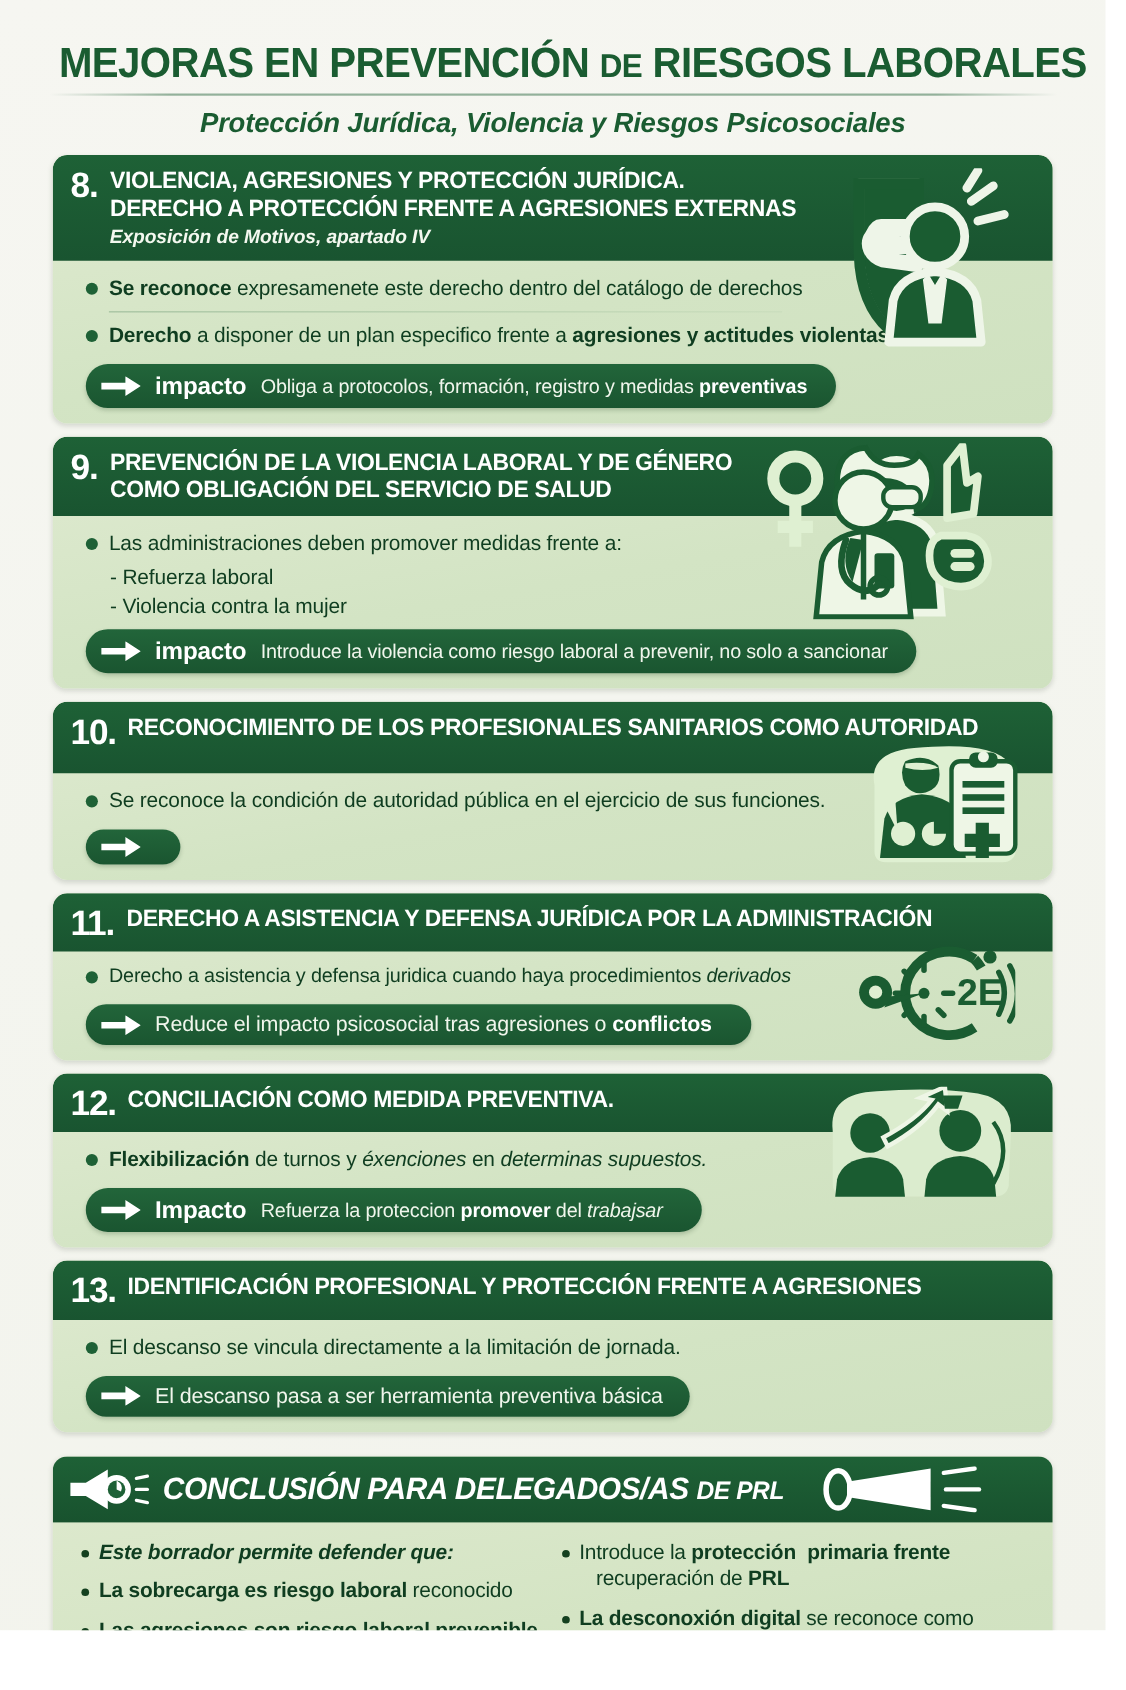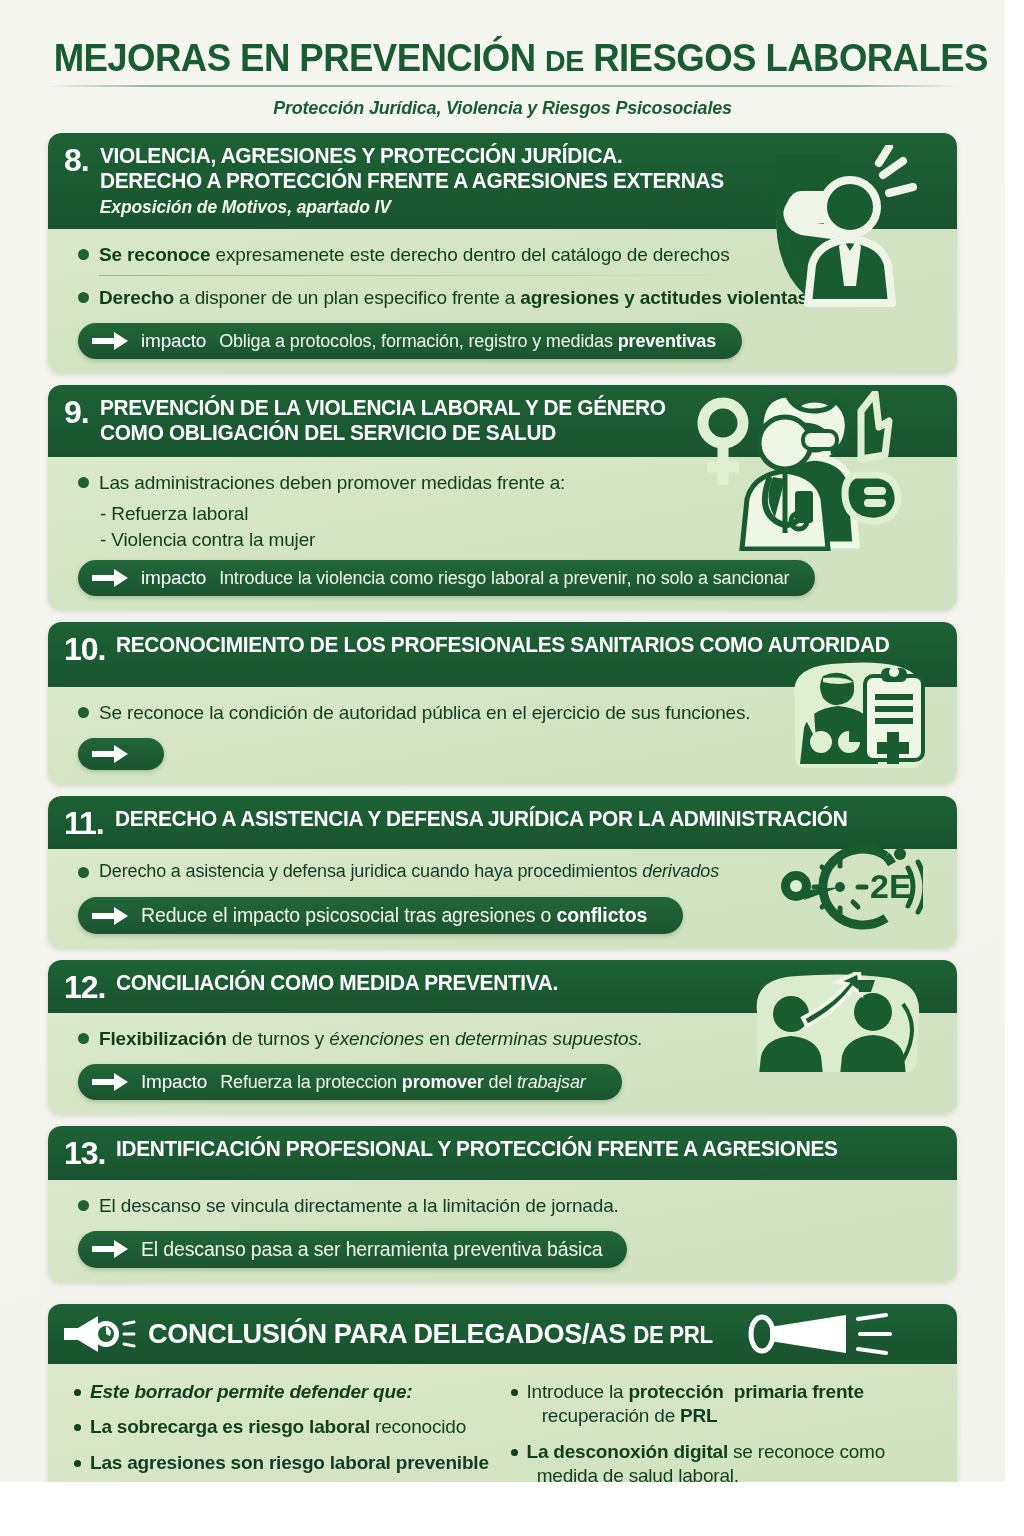--- a/index.html
+++ b/index.html
@@ -31,21 +31,21 @@
     transform:scaleX(0.95);
     white-space:nowrap;
     line-height:1.05;
   }
   .main-title .small{font-size:30px;}
   .title-rule{
     margin:7px auto 0;width:916px;height:2px;
     background:linear-gradient(90deg,rgba(26,92,49,0) 0%,rgba(26,92,49,.45) 12%,rgba(26,92,49,.45) 88%,rgba(26,92,49,0) 100%);
   }
   .subtitle{
-    margin-top:11px;font-size:18px;font-weight:bold;font-style:italic;
+    margin-top:11px;font-size:25px;font-weight:bold;font-style:italic;
     color:#1a5c31;letter-spacing:-0.2px;
   }
 
   
   .cards{margin-top:14px;}
   .card{
     position:relative;
     margin:0 18px 12px 18px;
     border-radius:13px;
     background:linear-gradient(170deg,#dfead0 0%,#d3e4c4 55%,#cfe1c0 100%);
@@ -104,42 +104,42 @@
   .impact{
     display:inline-flex;align-items:center;gap:13px;
     background:linear-gradient(180deg,#22653a 0%,#1a5530 100%);
     border-radius:20px;
     padding:7px 26px 7px 14px;
     margin-top:5px;
     box-shadow:0 2px 4px rgba(40,70,40,.25);
   }
   .arrow-ic{flex:none;display:block;}
   .impact-label{
-    color:#ffffff;font-size:19px;font-weight:normal;letter-spacing:-0.2px;
+    color:#ffffff;font-size:22px;font-weight:bold;letter-spacing:-0.2px;
   }
   .impact-text{
     color:#f0f6ec;font-size:18px;letter-spacing:-0.15px;
   }
   .impact-text b{font-weight:bold;color:#ffffff;}
 
   .card-icon{
     position:absolute;right:14px;z-index:3;pointer-events:none;
   }
 
   
   .conclusion{
     margin:22px 18px 0 18px;border-radius:13px;
     background:linear-gradient(170deg,#dfeacf 0%,#d2e3c2 60%,#cee0be 100%);
     box-shadow:0 2px 5px rgba(60,80,55,.18);
     overflow:hidden;padding-bottom:96px;
   }
   .conclusion-head{
     background:linear-gradient(180deg,#1e6136 0%,#18522e 100%);
     display:flex;align-items:center;gap:12px;
-    padding:9px 20px 9px 14px;color:#fff;
+    padding:9px 20px 9px 14px;color:#fff;font-style:italic;
   }
   .conclusion-title{
     font-size:28px;font-weight:bold;text-transform:uppercase;
     letter-spacing:-0.4px;transform:scaleX(.97);transform-origin:left center;
   }
   .conclusion-title .sm{font-size:23px;}
   .conclusion-body{
     display:flex;gap:16px;padding:16px 26px 0 26px;
   }
   .ccol{flex:1;}

